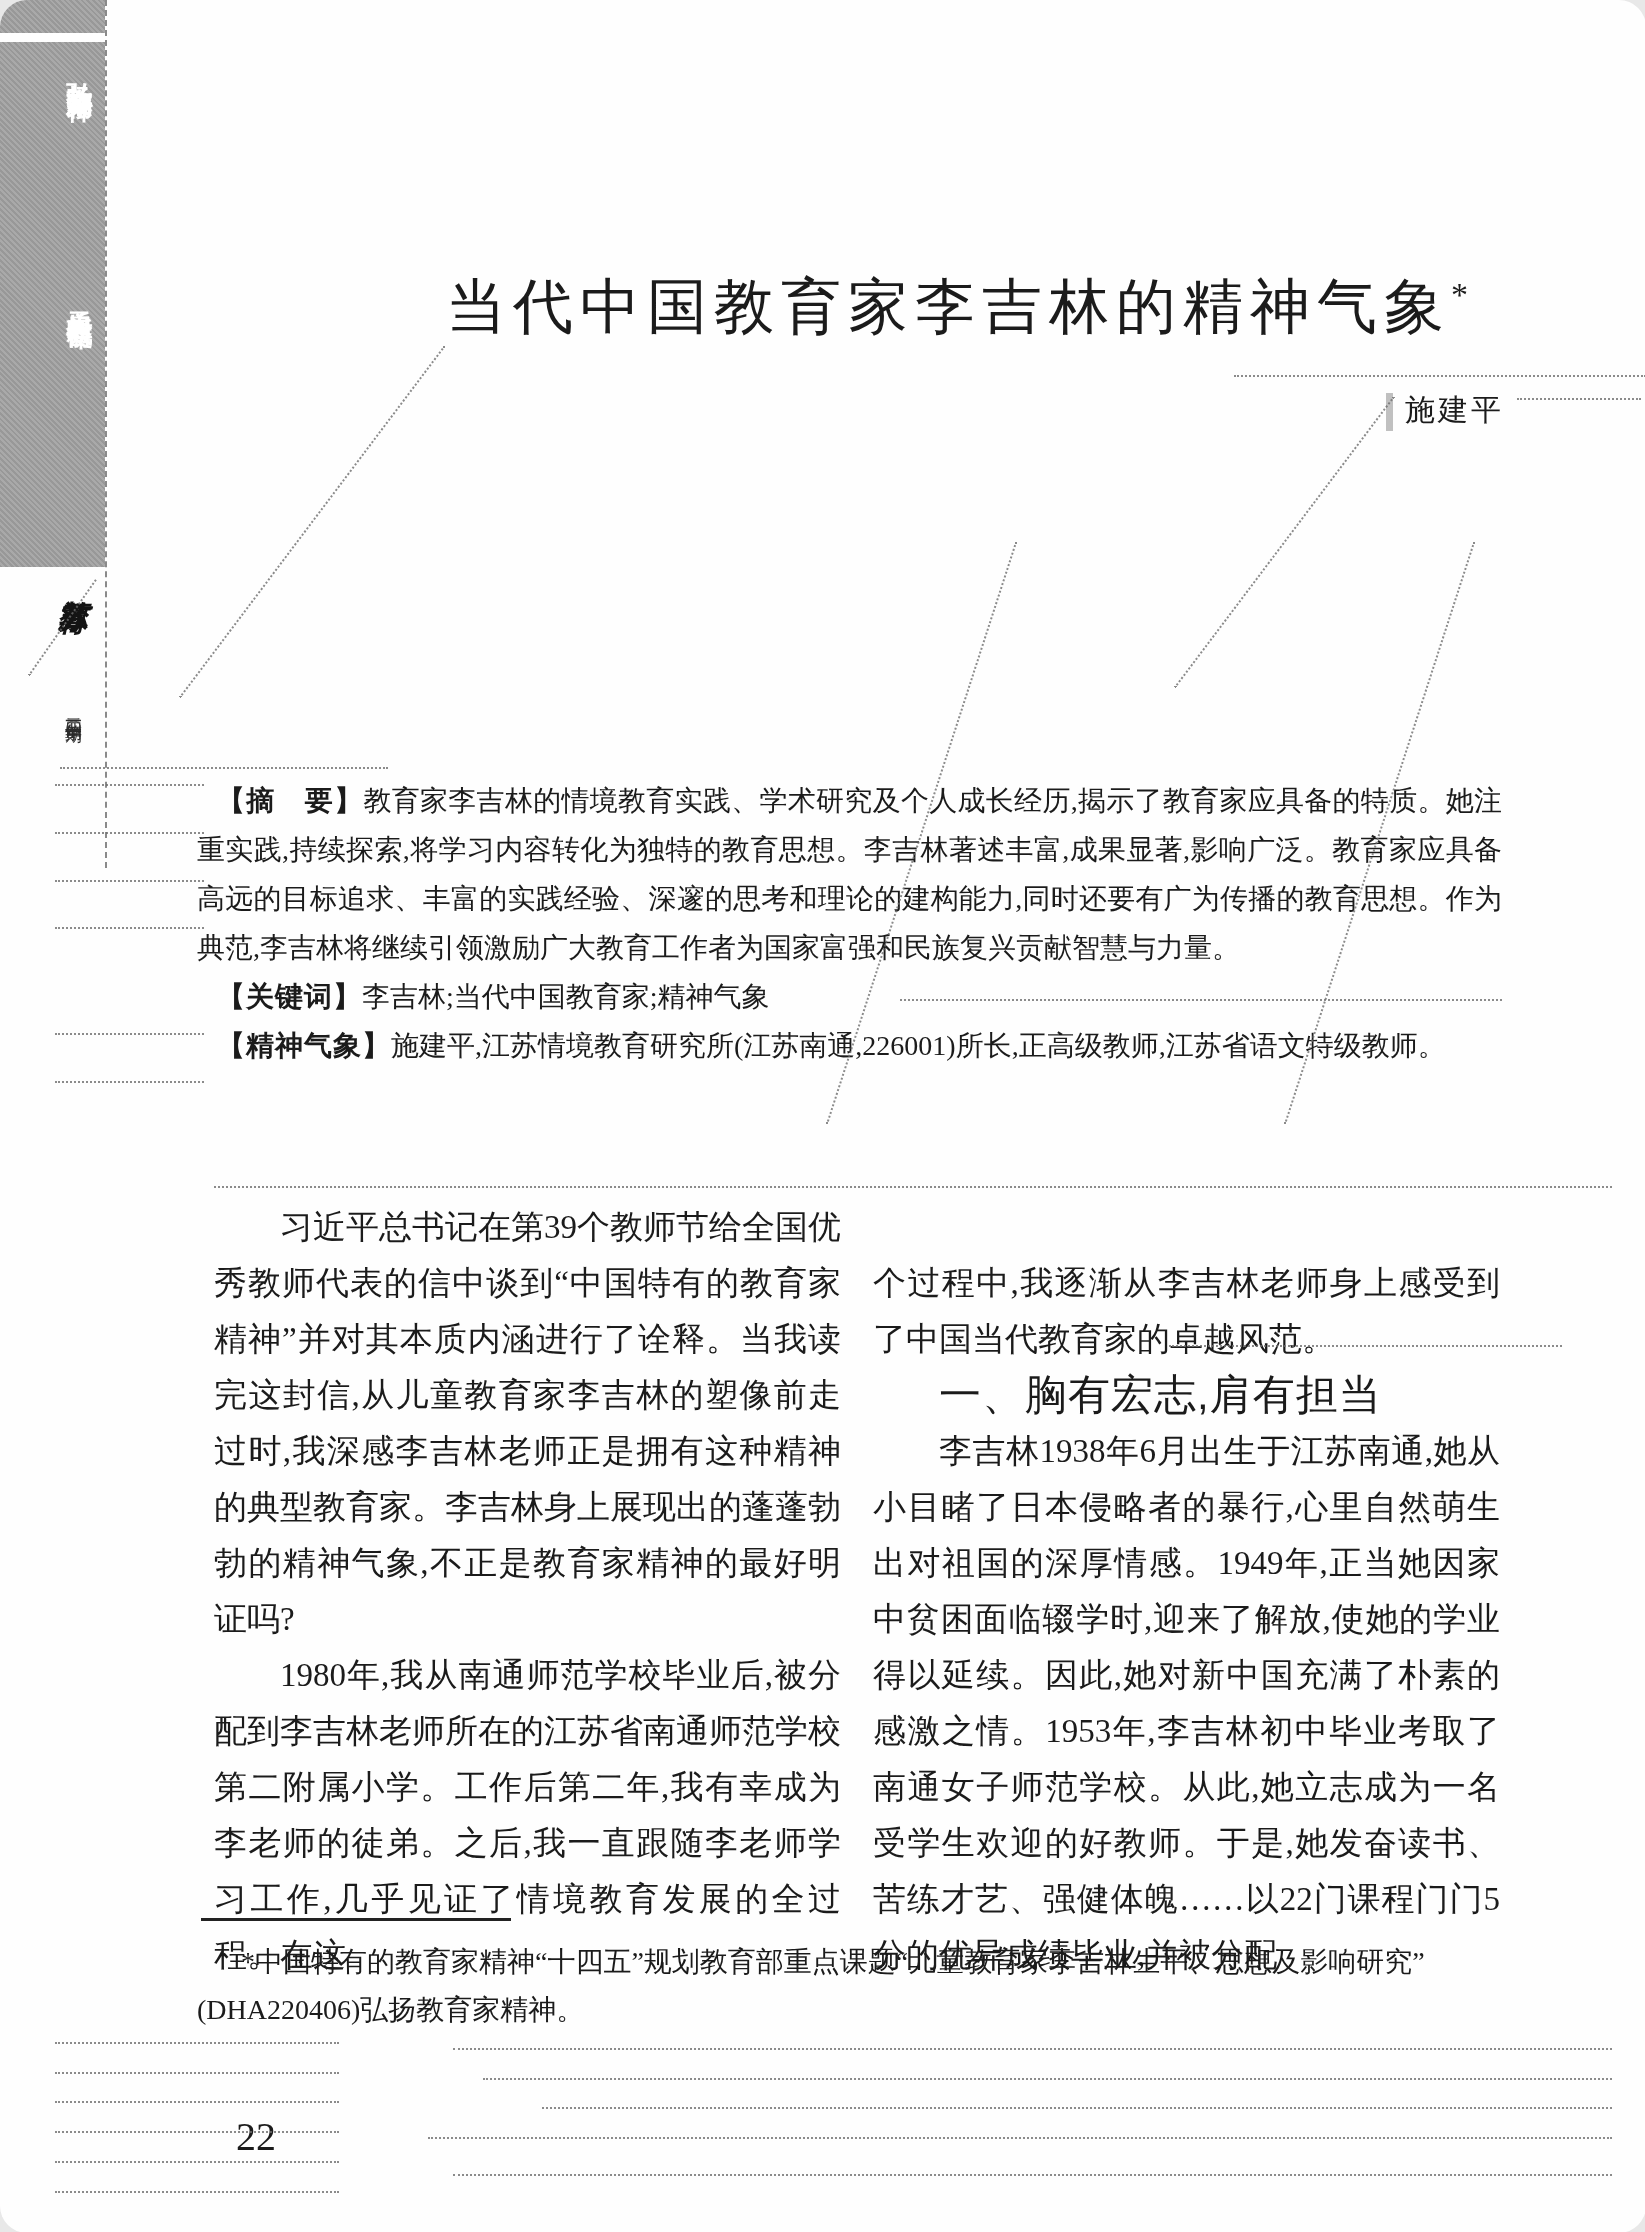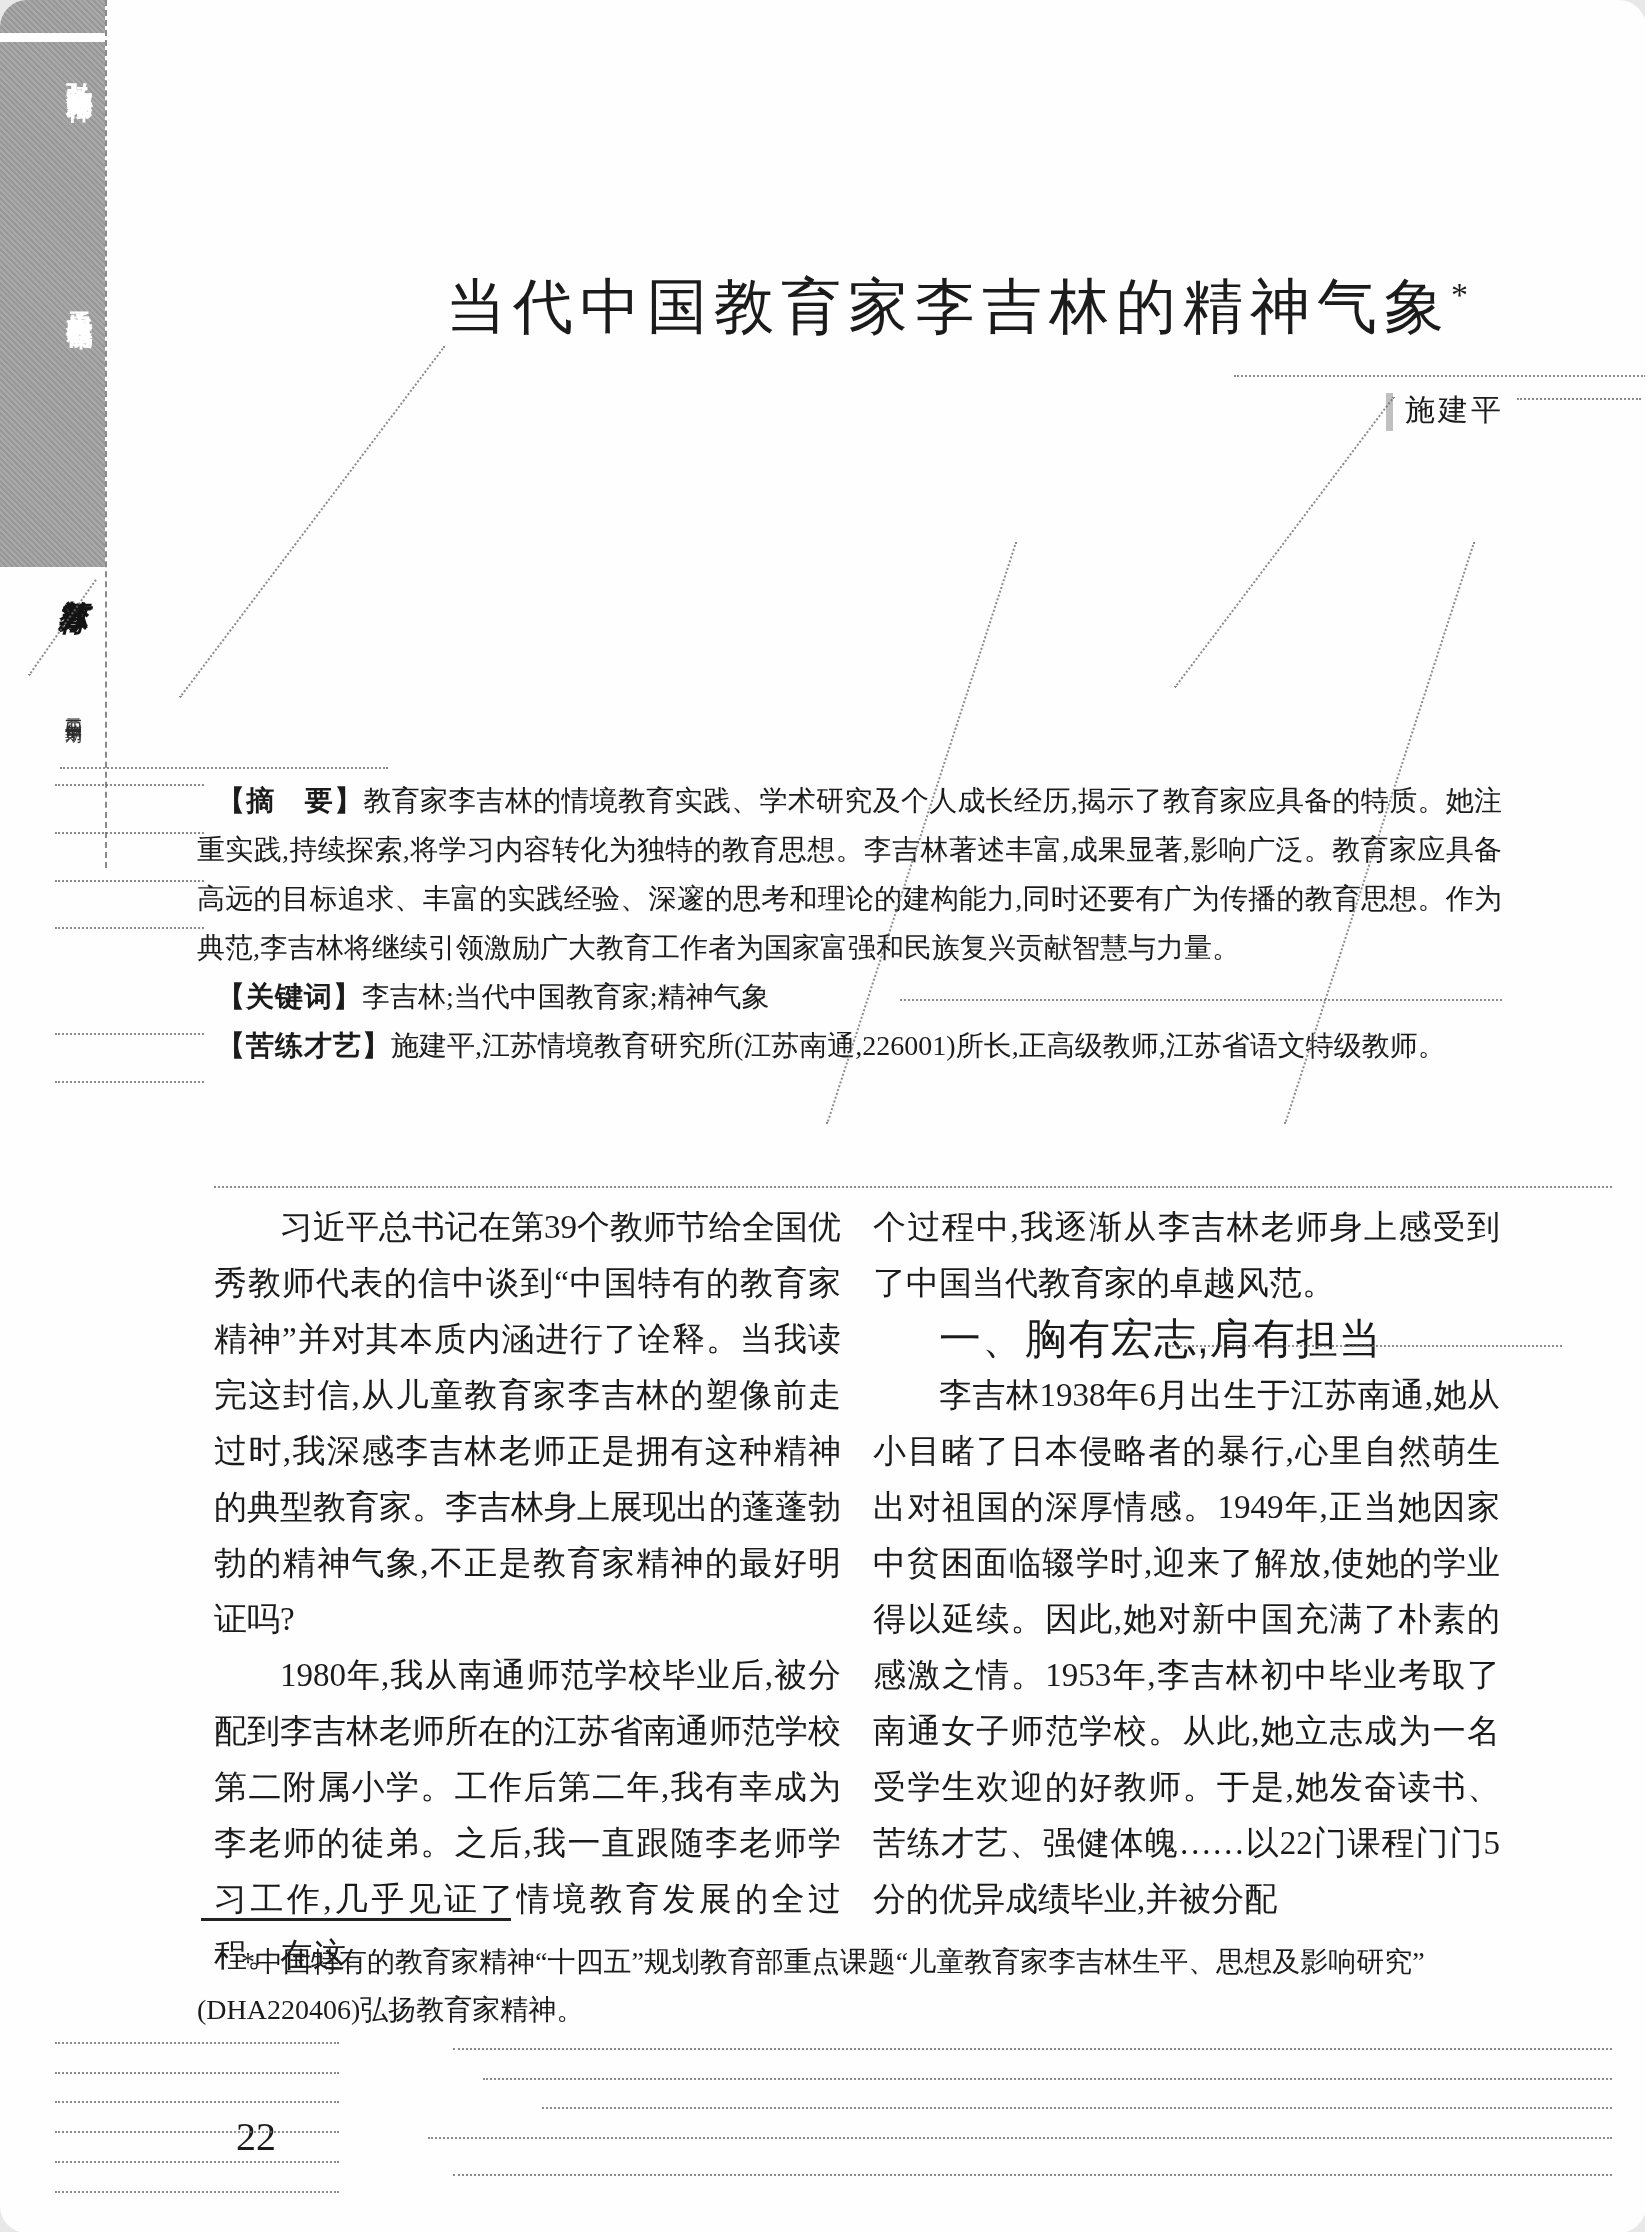--- a/index.html
+++ b/index.html
@@ -57,21 +57,21 @@
   }
   .meta p { margin:0; }
   .meta .indented { text-indent:20px; }
   .lbl { font-weight:bold; font-family:"Liberation Sans", sans-serif; letter-spacing:1px; font-style:normal; }
   .clc-gap { display:inline-block; width:52px; }
 
   
   .columns {
     position:absolute; left:214px; top:1199px; width:1286px;
     display:flex; gap:32px;
-    font-size:33px; line-height:56px; text-align:justify;
+    font-size:33px; line-height:56px; text-align:justify;align-items:flex-end;
   }
   .col { width:627px; }
   .col p { margin:0; text-indent:66px; }
   .col p.noindent { text-indent:0; }
   .col h3 {
     margin:0; font-size:42px; line-height:56px; text-indent:66px;
     font-family:"Liberation Sans", sans-serif; font-weight:normal; letter-spacing:1px;
   }
 
   
@@ -102,21 +102,21 @@
 
   <h1 class="article-title"><span>当代中国教育家李吉林的精神气象</span><span class="title-asterisk">*</span></h1>
   <div class="author">
     <span class="author-bar"></span>
     <span class="author-name">施建平</span>
   </div>
 
   <div class="meta">
     <p class="indented"><span class="lbl">【摘　要】</span><span>教育家李吉林的情境教育实践、学术研究及个人成长经历,揭示了教育家应具备的特质。她注重实践,持续探索,将学习内容转化为独特的教育思想。李吉林著述丰富,成果显著,影响广泛。教育家应具备高远的目标追求、丰富的实践经验、深邃的思考和理论的建构能力,同时还要有广为传播的教育思想。作为典范,李吉林将继续引领激励广大教育工作者为国家富强和民族复兴贡献智慧与力量。</span></p>
     <p class="indented"><span class="lbl">【关键词】</span><span>李吉林;当代中国教育家;精神气象</span></p>
-    <p class="indented"><span class="lbl">【苦练才艺】</span><span>施建平,江苏情境教育研究所(江苏南通,226001)所长,正高级教师,江苏省语文特级教师。</span></p>
+    <p class="indented"><span class="lbl">【精神气象】</span><span>施建平,江苏情境教育研究所(江苏南通,226001)所长,正高级教师,江苏省语文特级教师。</span></p>
   </div>
 
   <div class="columns">
     <div class="col">
       <p>习近平总书记在第39个教师节给全国优秀教师代表的信中谈到“中国特有的教育家精神”并对其本质内涵进行了诠释。当我读完这封信,从儿童教育家李吉林的塑像前走过时,我深感李吉林老师正是拥有这种精神的典型教育家。李吉林身上展现出的蓬蓬勃勃的精神气象,不正是教育家精神的最好明证吗?</p>
       <p>1980年,我从南通师范学校毕业后,被分配到李吉林老师所在的江苏省南通师范学校第二附属小学。工作后第二年,我有幸成为李老师的徒弟。之后,我一直跟随李老师学习工作,几乎见证了情境教育发展的全过程。在这</p>
     </div>
     <div class="col">
       <p class="noindent">个过程中,我逐渐从李吉林老师身上感受到了中国当代教育家的卓越风范。</p>
       <h3>一、胸有宏志,肩有担当</h3>

